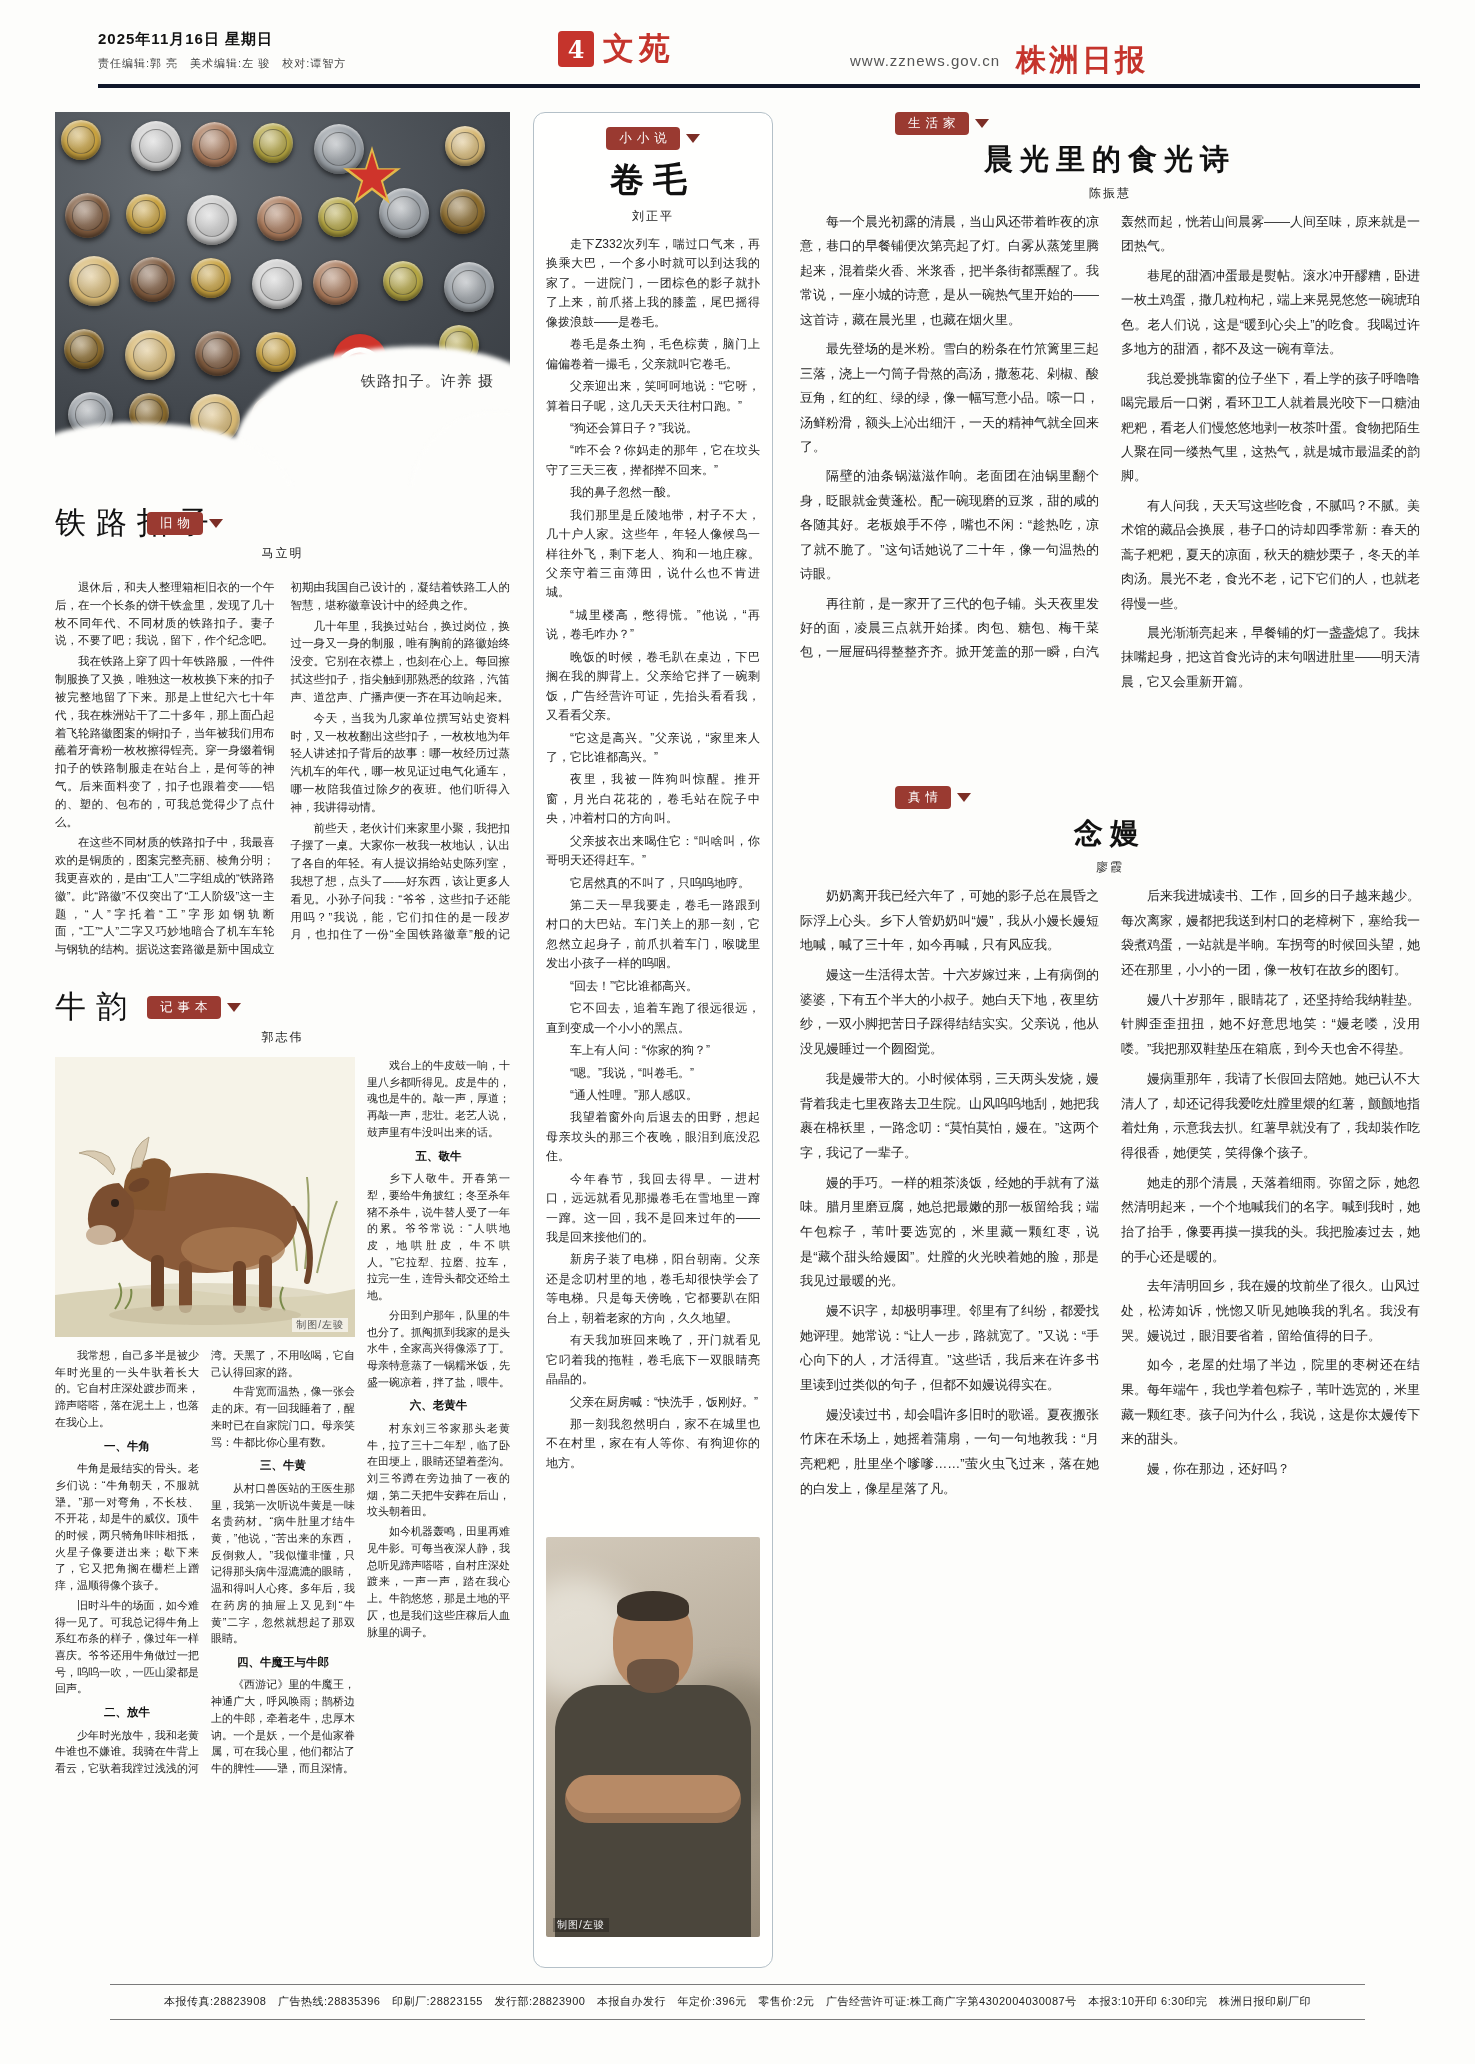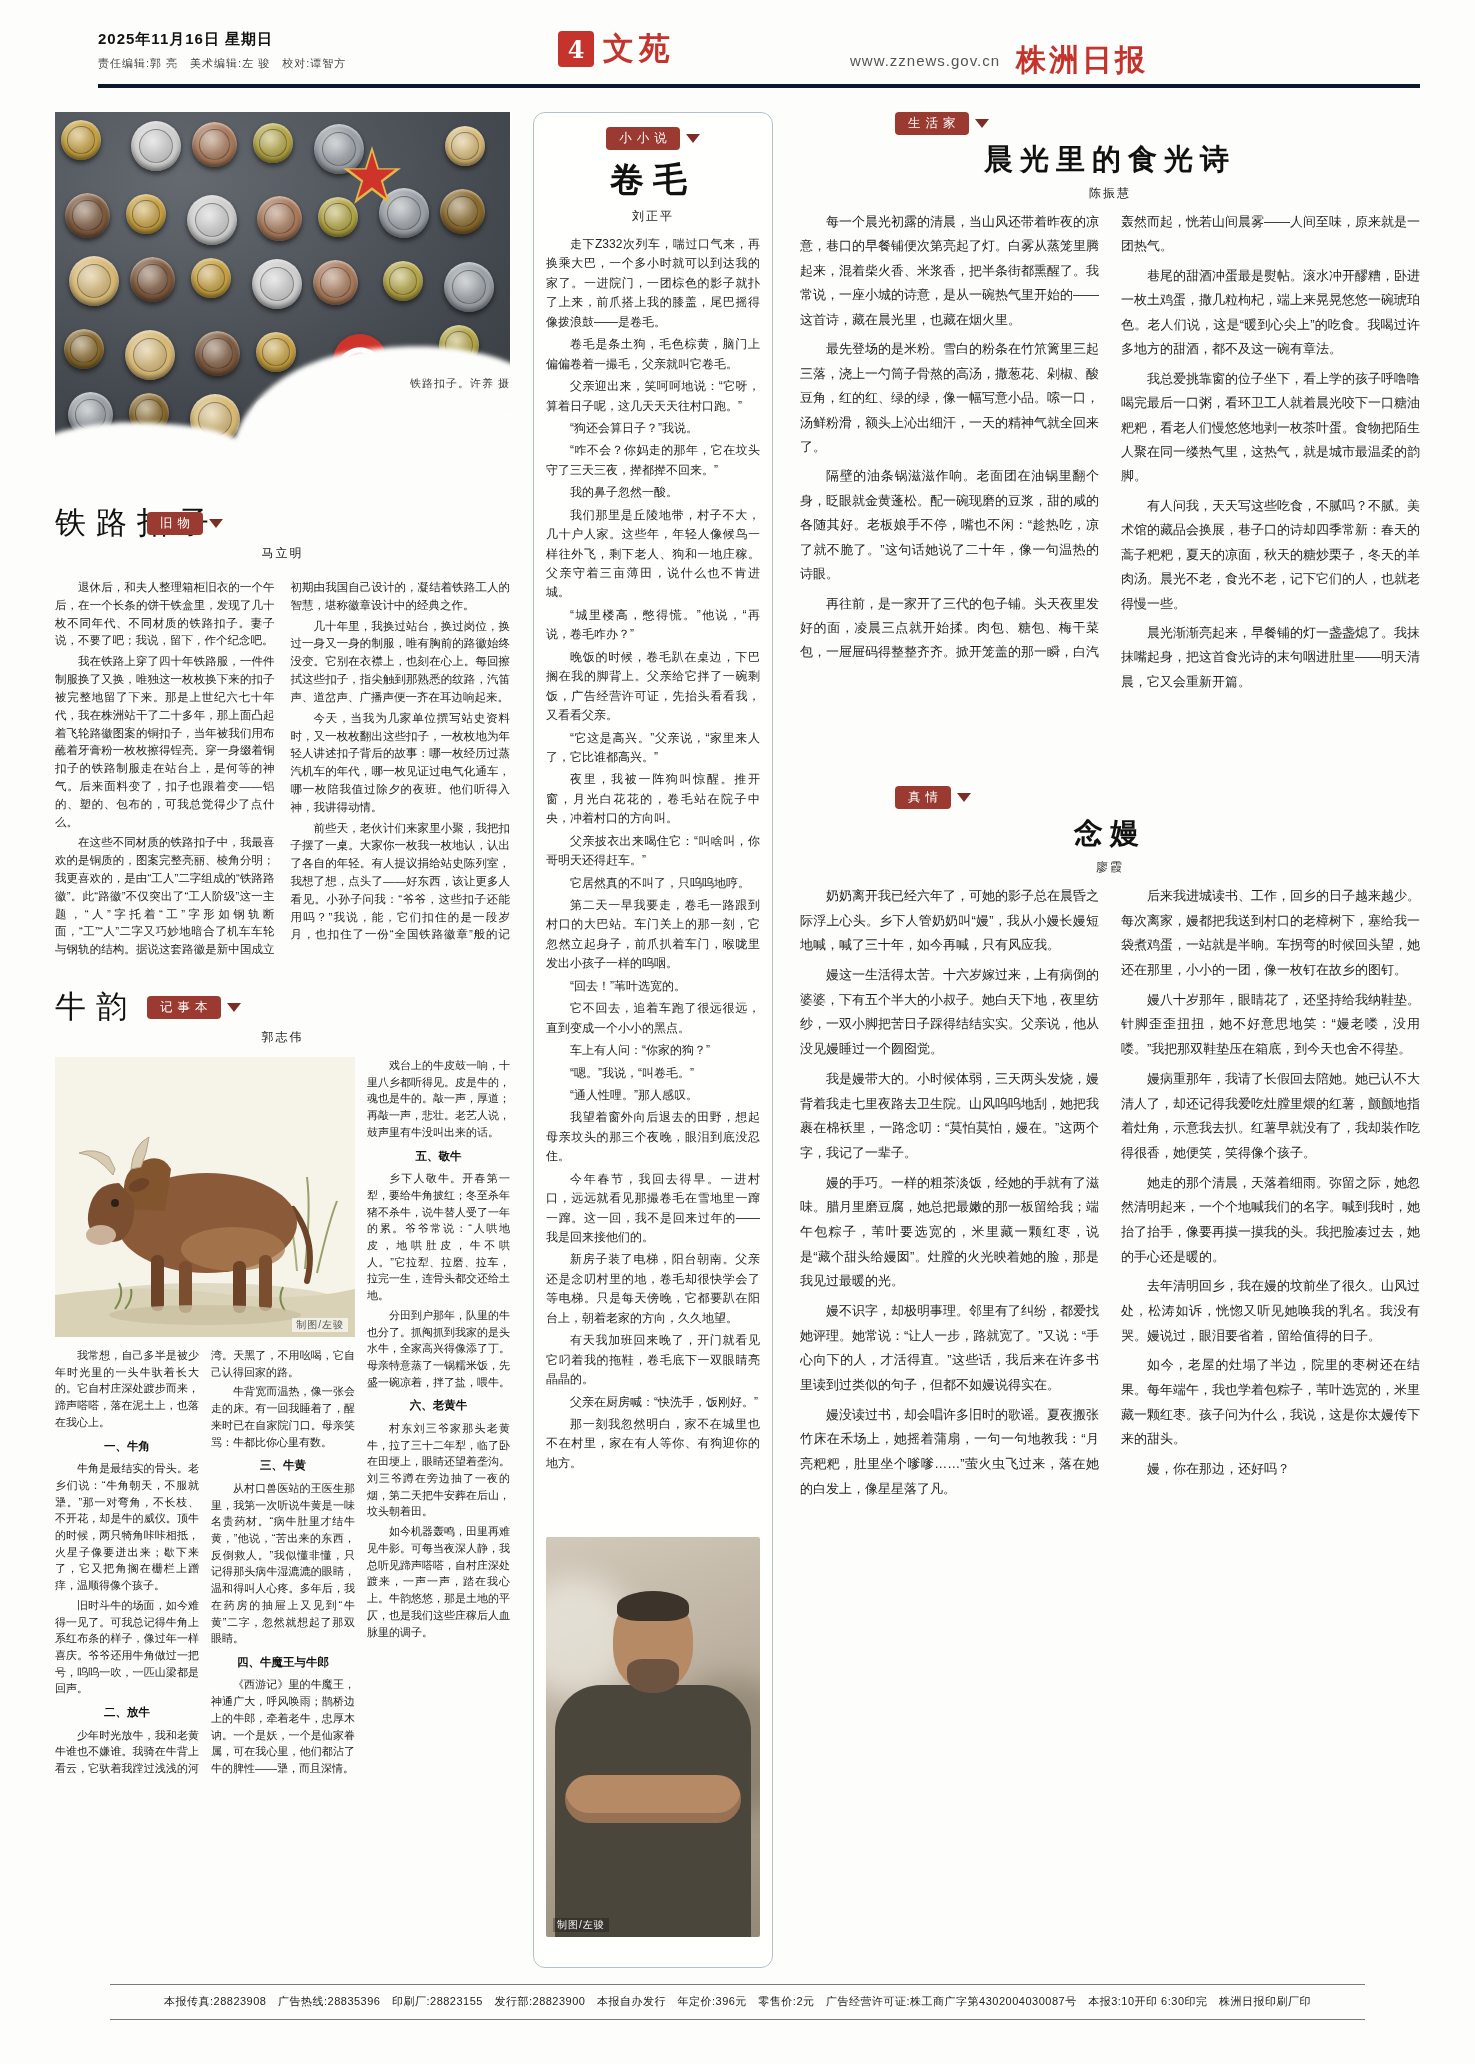--- a/index.html
+++ b/index.html
@@ -48,21 +48,21 @@
   .star-outer, .star-inner { position:absolute;
     clip-path: polygon(50% 0%, 61.8% 38.2%, 100% 38.2%, 69.1% 61.8%, 80.9% 100%, 50% 76.4%, 19.1% 100%, 30.9% 61.8%, 0% 38.2%, 38.2% 38.2%); }
   .star-outer { inset:0; background:#e2b84a; filter:drop-shadow(0 3px 3px rgba(0,0,0,.5)); }
   .star-inner { inset:6px; background:#cf342b; }
   .rail-badge { position:absolute; left:276px; top:220px; width:58px; height:58px; z-index:2;
     filter:drop-shadow(0 3px 3px rgba(0,0,0,.5)); }
   .torn { position:absolute; background:#fdfdfb; z-index:3; filter:blur(2px); }
   .torn1 { right:-50px; bottom:-60px; width:330px; height:200px; border-radius:45% 55% 40% 60% / 55% 45% 60% 40%; transform:rotate(-7deg); }
   .torn2 { left:-40px; bottom:-66px; width:280px; height:130px; border-radius:55% 45% 60% 40% / 45% 55% 40% 60%; transform:rotate(5deg); }
   .torn3 { right:-70px; top:300px; width:170px; height:150px; border-radius:50% 50% 45% 55% / 60% 40% 55% 45%; }
-  .photo-caption { position:absolute; right:0; bottom:96px; z-index:4; font-size:11px; color:#3d3d3d; letter-spacing:1px; }
+  .photo-caption { position:absolute; right:16px; bottom:96px; z-index:4; font-size:15px; color:#3d3d3d; letter-spacing:1px; }
 
   
   .tagwrap { display:inline-flex; align-items:center; gap:6px; height:22px; }
   .tag-pill { background:#9a3a31; color:#fff; font-size:12.5px; letter-spacing:5px;
     padding:3px 8px 3px 13px; border-radius:4px; white-space:nowrap; }
   .tag-tri { width:0; height:0; border-left:7px solid transparent; border-right:7px solid transparent; border-top:9px solid #7c2e26; }
 
   
   .art-row { position:relative; height:44px; display:flex; align-items:center; margin-top:14px; }
   .art-row .tagwrap { position:absolute; left:92px; top:50%; transform:translateY(-50%); }
@@ -303,21 +303,21 @@
             <p class="para">“咋不会？你妈走的那年，它在坟头守了三天三夜，撵都撵不回来。”</p>
             <p class="para">我的鼻子忽然一酸。</p>
             <p class="para">我们那里是丘陵地带，村子不大，几十户人家。这些年，年轻人像候鸟一样往外飞，剩下老人、狗和一地庄稼。父亲守着三亩薄田，说什么也不肯进城。</p>
             <p class="para">“城里楼高，憋得慌。”他说，“再说，卷毛咋办？”</p>
             <p class="para">晚饭的时候，卷毛趴在桌边，下巴搁在我的脚背上。父亲给它拌了一碗剩饭，广告经营许可证，先抬头看看我，又看看父亲。</p>
             <p class="para">“它这是高兴。”父亲说，“家里来人了，它比谁都高兴。”</p>
             <p class="para">夜里，我被一阵狗叫惊醒。推开窗，月光白花花的，卷毛站在院子中央，冲着村口的方向叫。</p>
             <p class="para">父亲披衣出来喝住它：“叫啥叫，你哥明天还得赶车。”</p>
             <p class="para">它居然真的不叫了，只呜呜地哼。</p>
             <p class="para">第二天一早我要走，卷毛一路跟到村口的大巴站。车门关上的那一刻，它忽然立起身子，前爪扒着车门，喉咙里发出小孩子一样的呜咽。</p>
-            <p class="para">“回去！”苇叶选宽的。</p>
+            <p class="para">“回去！”它比谁都高兴。</p>
             <p class="para">它不回去，追着车跑了很远很远，直到变成一个小小的黑点。</p>
             <p class="para">车上有人问：“你家的狗？”</p>
             <p class="para">“嗯。”我说，“叫卷毛。”</p>
             <p class="para">“通人性哩。”那人感叹。</p>
             <p class="para">我望着窗外向后退去的田野，想起母亲坟头的那三个夜晚，眼泪到底没忍住。</p>
             <p class="para">今年春节，我回去得早。一进村口，远远就看见那撮卷毛在雪地里一蹿一蹿。这一回，我不是回来过年的——我是回来接他们的。</p>
             <p class="para">新房子装了电梯，阳台朝南。父亲还是念叨村里的地，卷毛却很快学会了等电梯。只是每天傍晚，它都要趴在阳台上，朝着老家的方向，久久地望。</p>
             <p class="para">有天我加班回来晚了，开门就看见它叼着我的拖鞋，卷毛底下一双眼睛亮晶晶的。</p>
             <p class="para">父亲在厨房喊：“快洗手，饭刚好。”</p>
             <p class="para">那一刻我忽然明白，家不在城里也不在村里，家在有人等你、有狗迎你的地方。</p>

